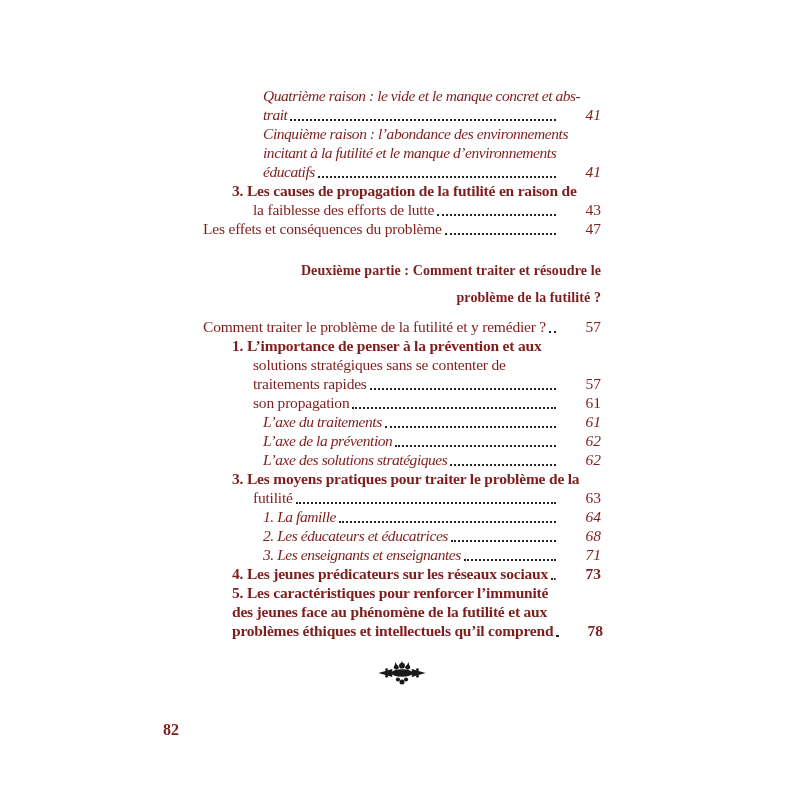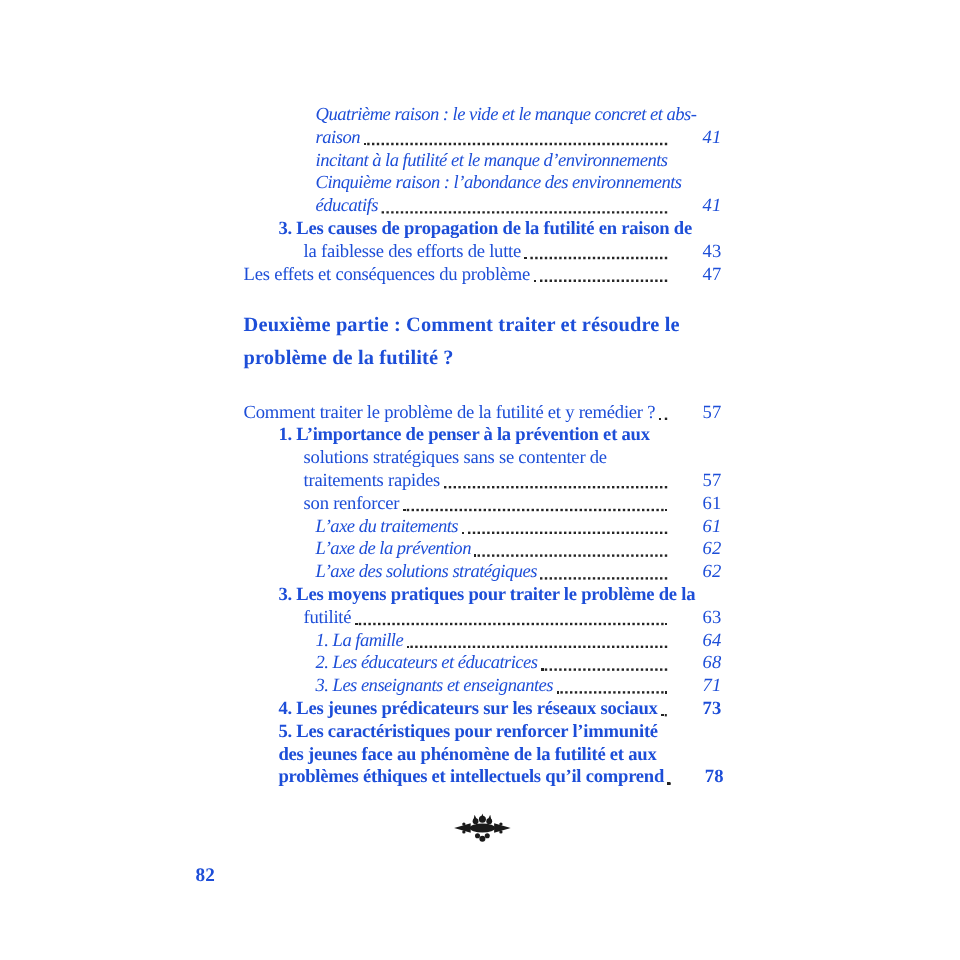--- a/index.html
+++ b/index.html
@@ -7,21 +7,21 @@
     padding: 0;
     background: #ffffff;
   }
   .page {
     position: relative;
     width: 737px;
     height: 800px;
     background: #ffffff;
     overflow: hidden;
     font-family: "Liberation Serif", serif;
-    color: #1d4ed8;
+    color: #7f1d1d;
   }
   .toc-content {
     position: absolute;
     left: 203px;
     top: 86px;
     width: 398px;
   }
   .row {
     display: flex;
     align-items: baseline;
@@ -50,26 +50,26 @@
     border-bottom: 2px dotted #242424;
   }
   .pg {
     flex: 0 0 auto;
     font-style: normal;
     letter-spacing: 0;
     margin-left: 28px;
   }
   .lvl2 .pg { font-style: italic; }
   .part-heading {
-    text-align: left;
+    text-align: right;
     font-weight: bold;
-    font-size: 17px;
+    font-size: 14px;
     line-height: 27px;
     letter-spacing: 0.1px;
-    margin: 19px 0 23px 0;
+    margin: 19px 0 6px 0;
     white-space: nowrap;
   }
   .ornament-wrap {
     margin-top: 20px;
     text-align: center;
   }
   .page-number {
     position: absolute;
     left: 163px;
     top: 721px;
@@ -81,29 +81,29 @@
 </head>
 <body>
 
 <div class="page">
   <div class="toc-content">
 
     <div class="row lvl2">
       <span class="t">Quatrième raison : le vide et le manque concret et abs-</span>
     </div>
     <div class="row lvl2">
-      <span class="t">raison</span>
+      <span class="t">trait</span>
       <span class="leader"></span>
       <span class="pg">41</span>
     </div>
     <div class="row lvl2">
+      <span class="t">Cinquième raison : l’abondance des environnements</span>
+    </div>
+    <div class="row lvl2">
       <span class="t">incitant à la futilité et le manque d’environnements</span>
-    </div>
-    <div class="row lvl2">
-      <span class="t">Cinquième raison : l’abondance des environnements</span>
     </div>
     <div class="row lvl2">
       <span class="t">éducatifs</span>
       <span class="leader"></span>
       <span class="pg">41</span>
     </div>
     <div class="row lvl1">
       <span class="t">3. Les causes de propagation de la futilité en raison de</span>
     </div>
     <div class="row lvl1c">
@@ -132,21 +132,21 @@
     </div>
     <div class="row lvl1c">
       <span class="t">solutions stratégiques sans se contenter de</span>
     </div>
     <div class="row lvl1c">
       <span class="t">traitements rapides</span>
       <span class="leader"></span>
       <span class="pg">57</span>
     </div>
     <div class="row lvl1c">
-      <span class="t">son renforcer</span>
+      <span class="t">son propagation</span>
       <span class="leader"></span>
       <span class="pg">61</span>
     </div>
     <div class="row lvl2">
       <span class="t">L’axe du traitements</span>
       <span class="leader"></span>
       <span class="pg">61</span>
     </div>
     <div class="row lvl2">
       <span class="t">L’axe de la prévention</span>

